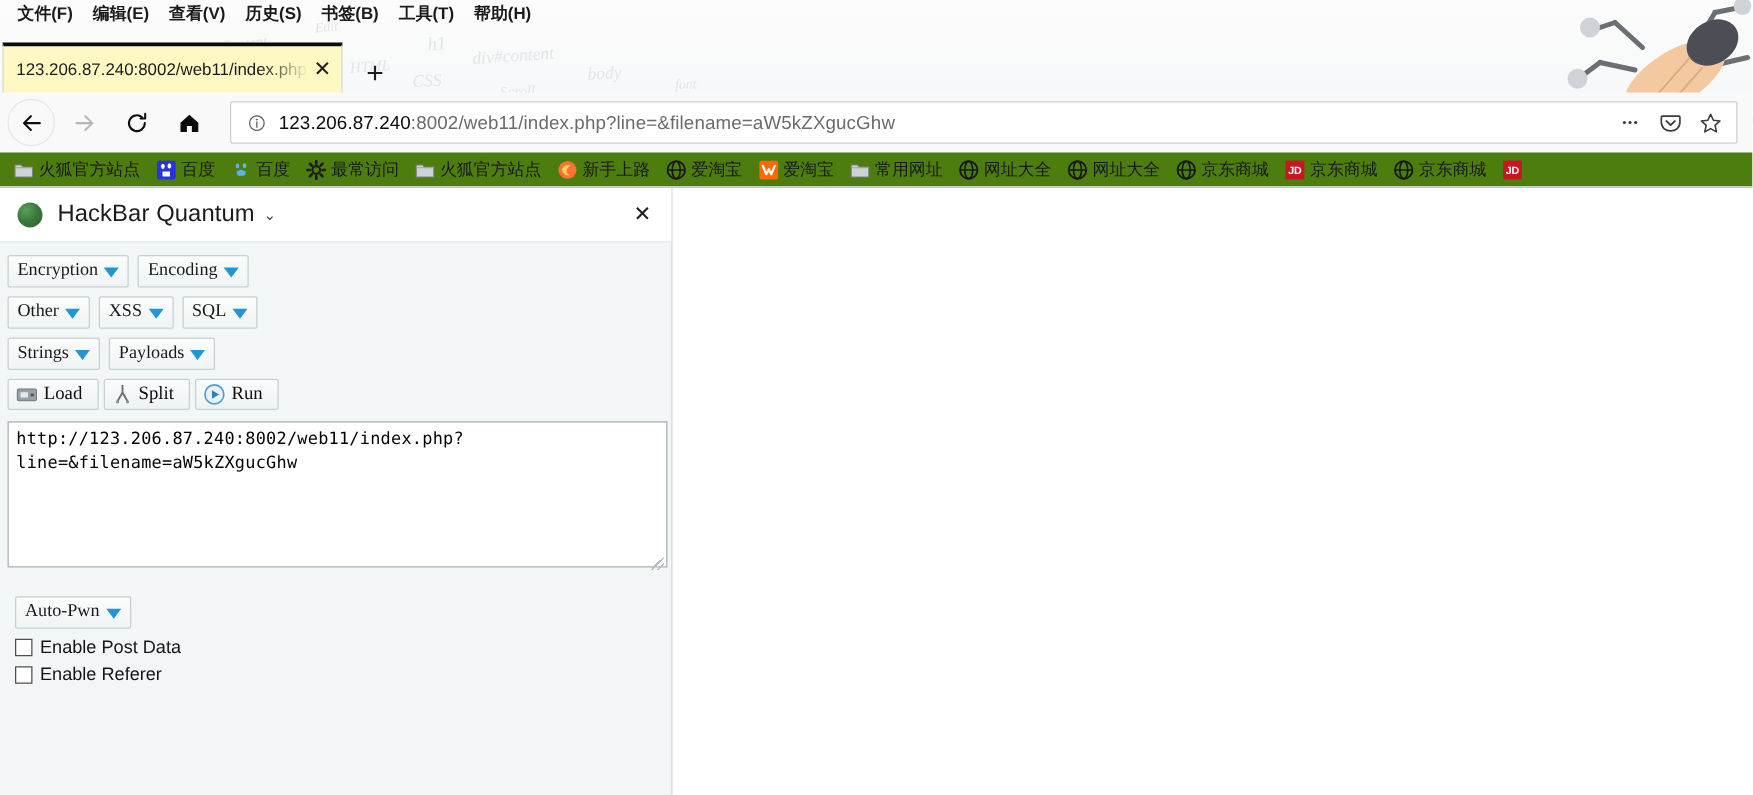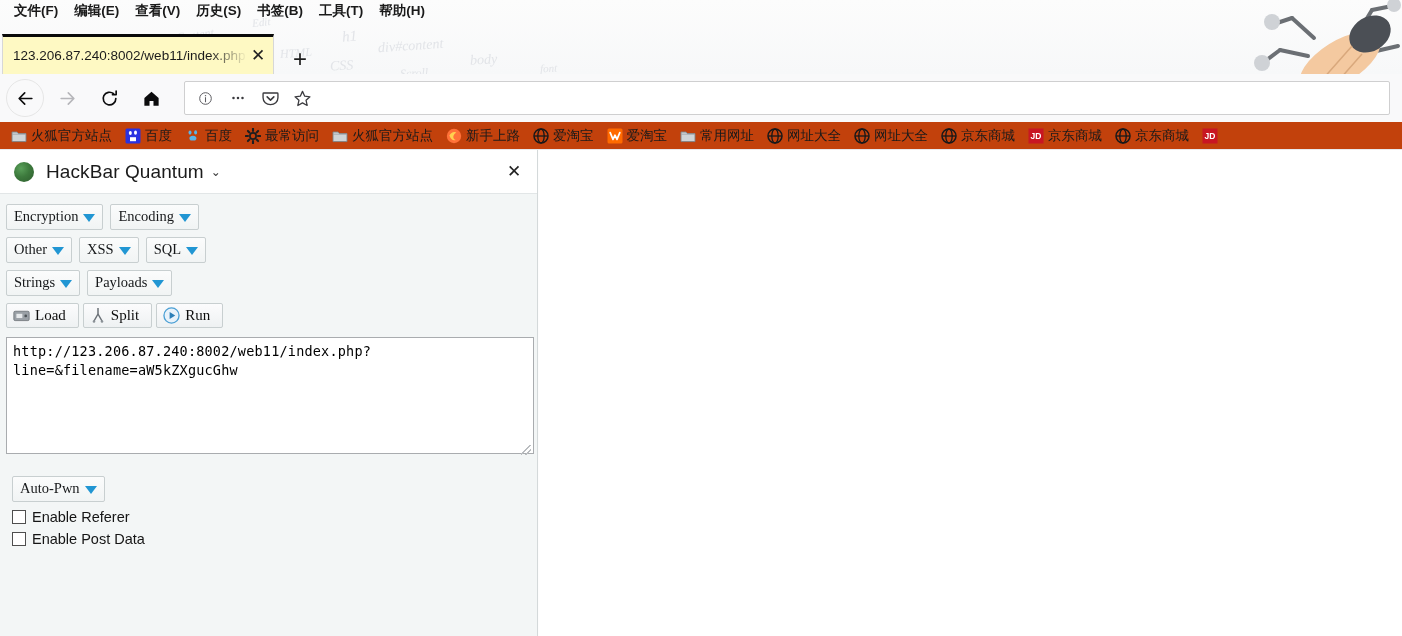--- a/index.html
+++ b/index.html
@@ -147,21 +147,21 @@
   .urlicon {
     width: 30px; height: 28px;
     display: flex; align-items: center; justify-content: center;
     cursor: pointer; border-radius: 2px;
   }
 
   
   .bookmarks {
     position: absolute; left: 0; top: 122px;
     width: 1402px; height: 28px;
-    background: #c2410c;
+    background: #4d7c0f;
     display: flex; align-items: center;
     padding-left: 6px;
     overflow: hidden;
     z-index: 3;
     border-bottom: 1px solid #e8e8ec;
   }
   .bm {
     display: flex; align-items: center;
     gap: 4px;
     padding: 2px 5px;
@@ -382,20 +382,21 @@
     </div>
 
     <div class="urlbar">
       <div class="url-identity">
         <svg width="15" height="15" viewBox="0 0 24 24">
           <circle cx="12" cy="12" r="9.3" fill="none" stroke="#5d5d62" stroke-width="1.6"></circle>
           <circle cx="12" cy="7.4" r="1.15" fill="#5d5d62"></circle>
           <path d="M12 10.6 V17.2" stroke="#5d5d62" stroke-width="1.7" stroke-linecap="round"></path>
         </svg>
       </div>
+      <div class="url-text"><span class="host">123.206.87.240</span><span>:8002/web11/index.php?line=&amp;filename=aW5kZXgucGhw</span></div>
       <div class="url-actions">
         <div class="urlicon">
           <svg width="18" height="18" viewBox="0 0 24 24">
             <circle cx="6" cy="12" r="1.7" fill="#3a3a3e"></circle>
             <circle cx="12" cy="12" r="1.7" fill="#3a3a3e"></circle>
             <circle cx="18" cy="12" r="1.7" fill="#3a3a3e"></circle>
           </svg>
         </div>
         <div class="urlicon">
           <svg width="19" height="19" viewBox="0 0 24 24">
@@ -649,25 +650,25 @@
 
       <div class="hb-lower">
         <div class="btnrow">
           <div class="hbtn">
             <span>Auto-Pwn</span>
             <span class="tri"></span>
           </div>
         </div>
         <div class="checkrow">
           <span class="cbox"></span>
-          <span>Enable Referer</span>
+          <span>Enable Post Data</span>
         </div>
         <div class="checkrow">
           <span class="cbox"></span>
-          <span>Enable Post Data</span>
+          <span>Enable Referer</span>
         </div>
       </div>
 
     </div>
   </div>
 
   <div class="content"></div>
 
 </div>
 

